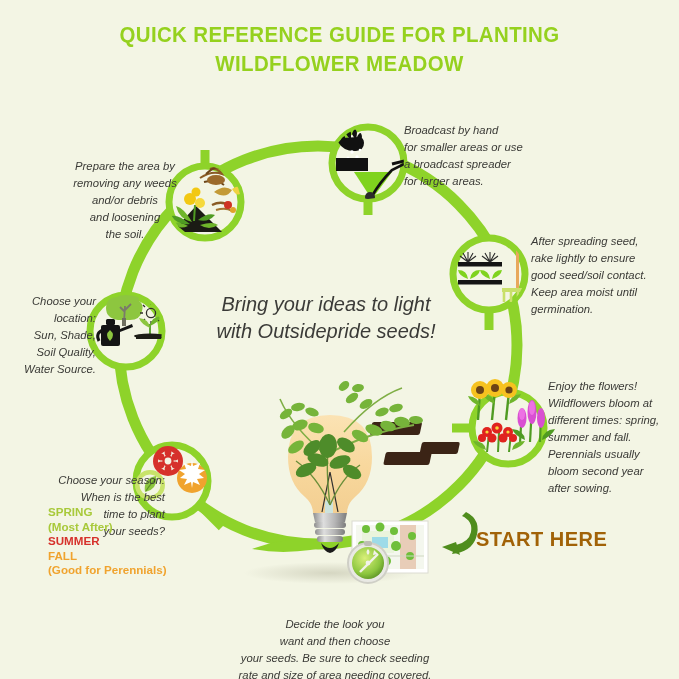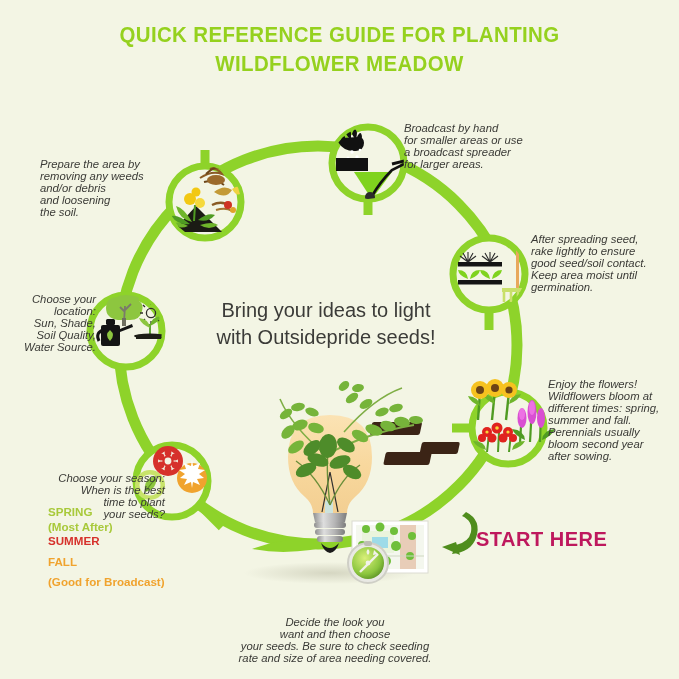--- a/index.html
+++ b/index.html
@@ -20,63 +20,64 @@
     font-weight:bold;
     font-size:22px;
     letter-spacing:.4px;
     line-height:29px;
     font-family:"Liberation Sans Narrow","Liberation Sans",sans-serif;
     transform:scaleX(.93);
   }
 
   
   .slogan{
-    position:absolute;left:186px;top:297px;width:280px;
+    position:absolute;left:186px;top:291px;width:280px;
     text-align:center;
+    font-style:italic;
     font-size:20px;
     line-height:27px;
     color:#3b3b38;
   }
 
   
   .cap{
     position:absolute;
     font-style:italic;
     font-size:11.3px;
-    line-height:12px;
+    line-height:17px;
     color:#3a3a36;
     white-space:pre-line;
   }
 
-  .cap-prepare{left:40px;top:158px;width:170px;text-align:left;}
+  .cap-prepare{left:40px;top:158px;width:170px;text-align:center;}
   .cap-broadcast{left:404px;top:122px;width:180px;text-align:left;}
   .cap-rake{left:531px;top:233px;width:160px;text-align:left;}
   .cap-location{left:4px;top:293px;width:92px;text-align:right;}
   .cap-enjoy{left:548px;top:378px;width:140px;text-align:left;}
   .cap-season{left:10px;top:472px;width:155px;text-align:right;}
   .cap-decide{left:205px;top:580px;width:260px;text-align:center;margin-top:36px;}
 
   .season-list{
     position:absolute;left:10px;top:505px;width:165px;
     text-align:left;
     font-size:11.6px;
     font-weight:bold;
     line-height:14.5px;
     font-family:"Liberation Sans",sans-serif;
   }
   .season-list .ln{display:block;padding-left:38px;}
   .s-spring{color:#a8c93a;}
   .s-summer{color:#d6312b;}
-  .s-fall{color:#f0a32e;margin-top:6px;}
+  .s-fall{color:#f0a32e;}
 
   
   .start-here{
     position:absolute;left:476px;top:528px;
     font-size:20px;font-weight:bold;letter-spacing:.5px;
-    color:#be185d;
+    color:#a16207;
     font-family:"Liberation Sans",sans-serif;
   }
 
   
   svg.layer{position:absolute;left:0;top:0;width:679px;height:679px;}
 </style>
 </head>
 <body>
 
 <div class="stage">
@@ -515,21 +516,21 @@
   <div class="cap cap-decide">Decide the look you
 want and then choose
 your seeds.  Be sure to check seeding
 rate and size of area needing covered.</div>
 
   <div class="season-list">
     <span class="ln s-spring">SPRING</span>
     <span class="ln s-spring">(Most After)</span>
     <span class="ln s-summer">SUMMER</span>
     <span class="ln s-fall">FALL</span>
-    <span class="ln s-fall">(Good for Broadcast)</span>
+    <span class="ln s-fall">(Good for Perennials)</span>
   </div>
 
   <div class="slogan">
     <div>Bring your ideas to light</div>
     <div>with Outsidepride seeds!</div>
   </div>
 
   <div class="start-here">START HERE</div>
 
 </div>

